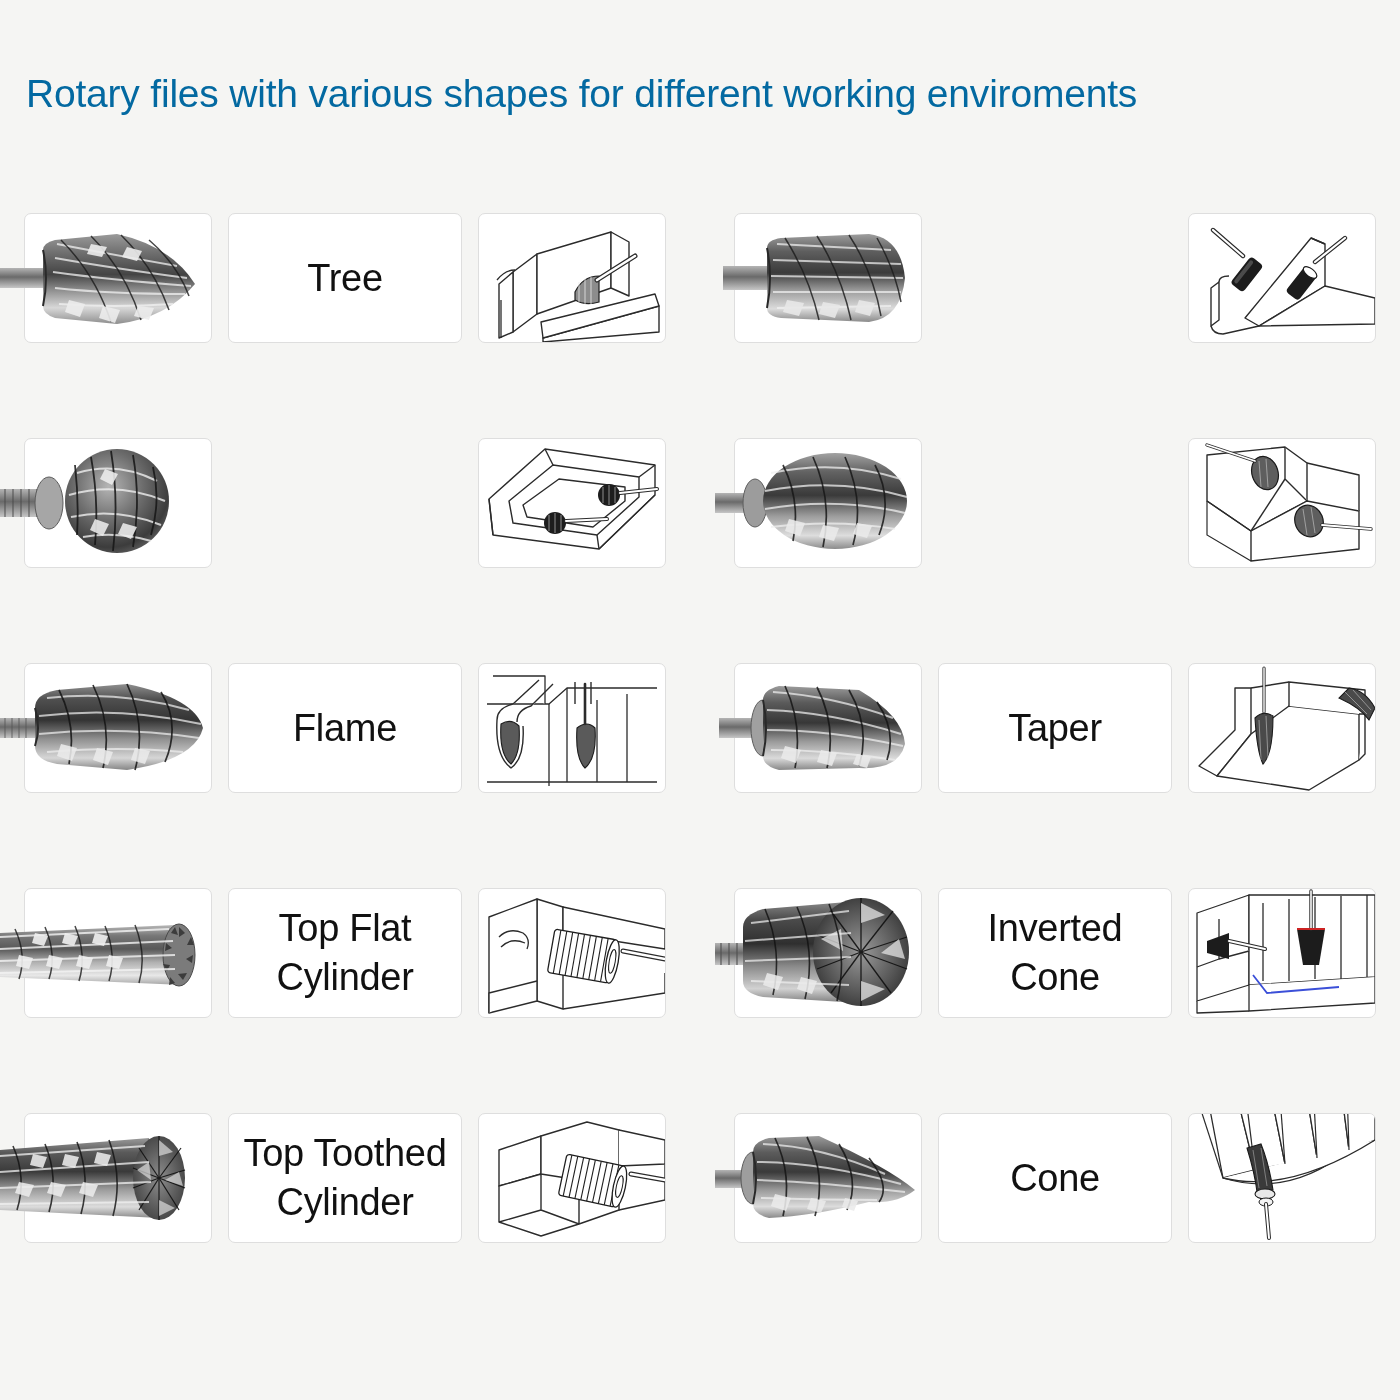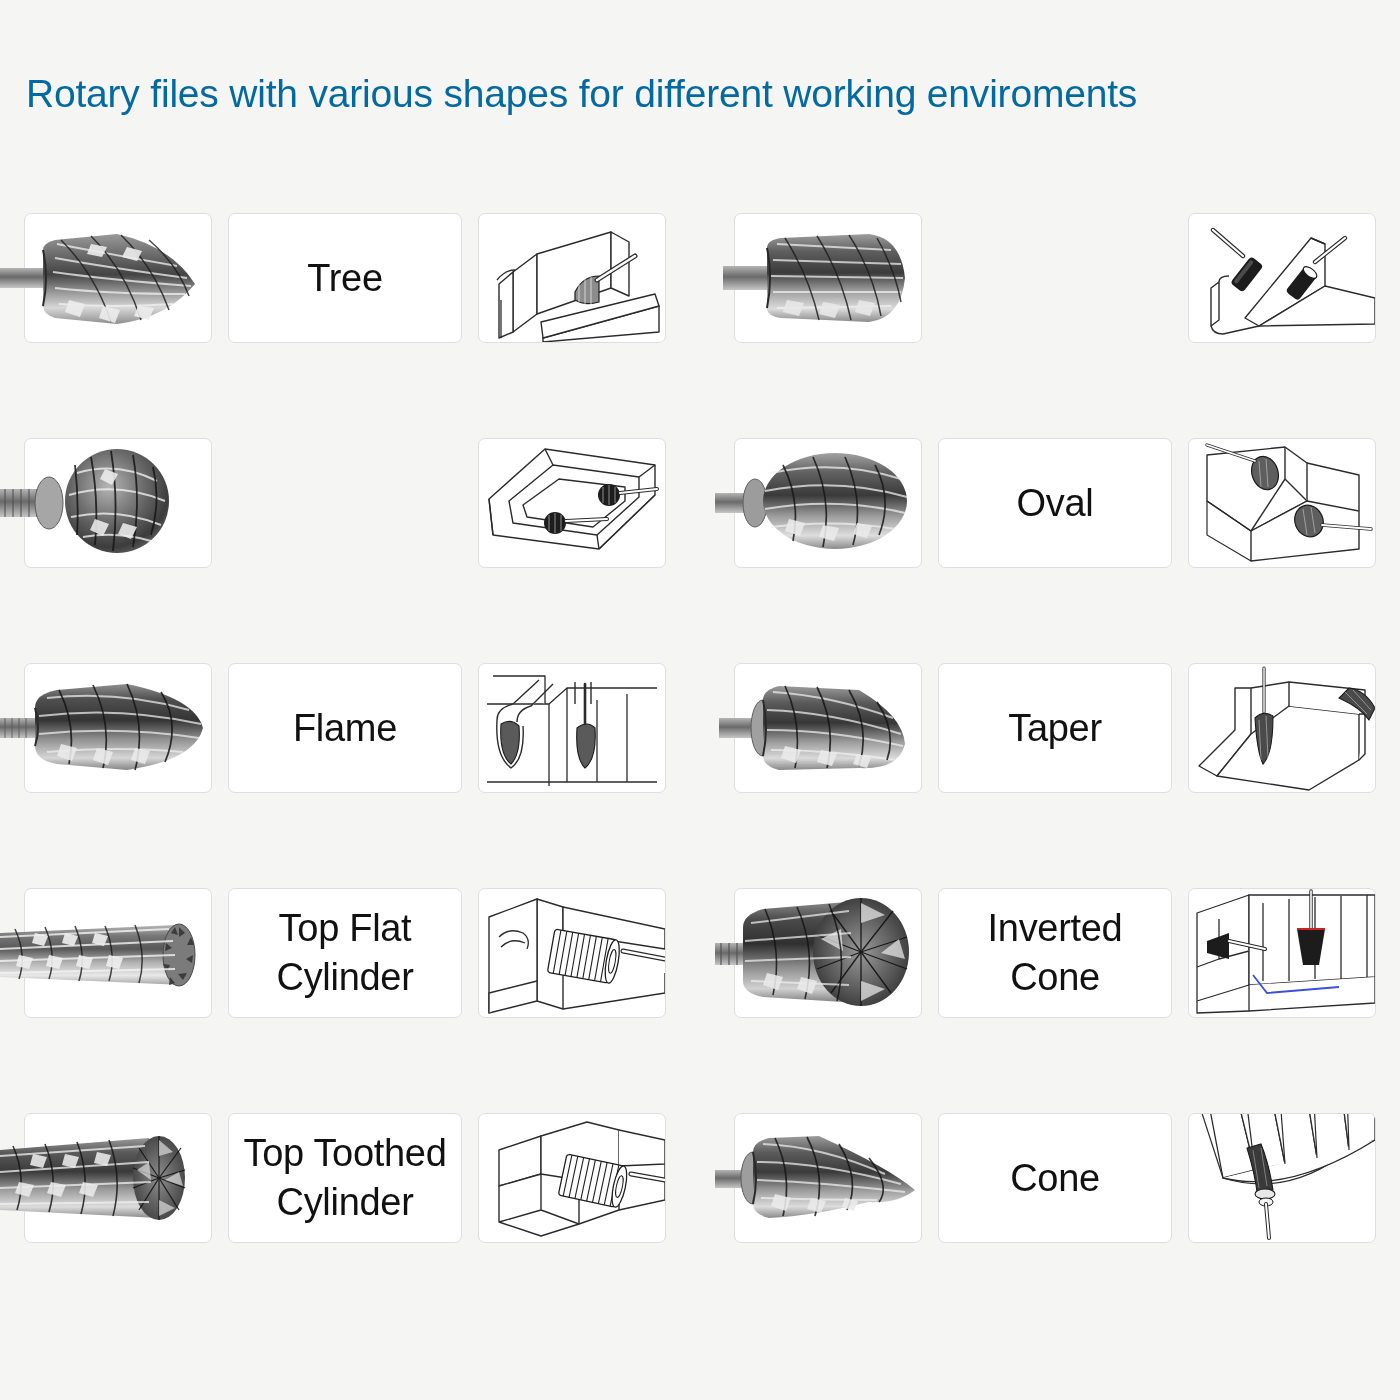--- a/index.html
+++ b/index.html
@@ -369,23 +369,20 @@
               <path d="M136 18 Q156 62 144 106"></path>
                 <path d="M166 26 Q184 60 170 96"></path>
             </g>
             <g fill="#ebebeb" opacity=".88">
               <path d="M80 80 l16 4 -5 13 -15 -5 z"></path>
                 <path d="M114 86 l16 3 -5 13 -15 -4 z"></path>
               <path d="M148 84 l15 3 -5 12 -14 -4 z"></path>
             </g>
           </svg>
         </div>
-      </div>
-      <div class="card card-label">
-        <span class="label-text">Oval</span>
       </div>
       <div class="card card-diagram">
         <div class="diag-wrap">
           <svg viewBox="0 0 186 128">
             <g stroke="#2b2b2b" stroke-width="1.4" fill="#fff" stroke-linejoin="round">
               <path d="M18 16 L96 8 L118 24 L118 62 L62 92 L18 62 Z"></path>
               <path d="M62 92 L62 122 L170 110 L170 72 L118 62 Z"></path>
               <path d="M118 24 L170 36 L170 72"></path>
               <path d="M96 8 L96 40 L118 62"></path>
               <path d="M62 92 L96 40"></path>

